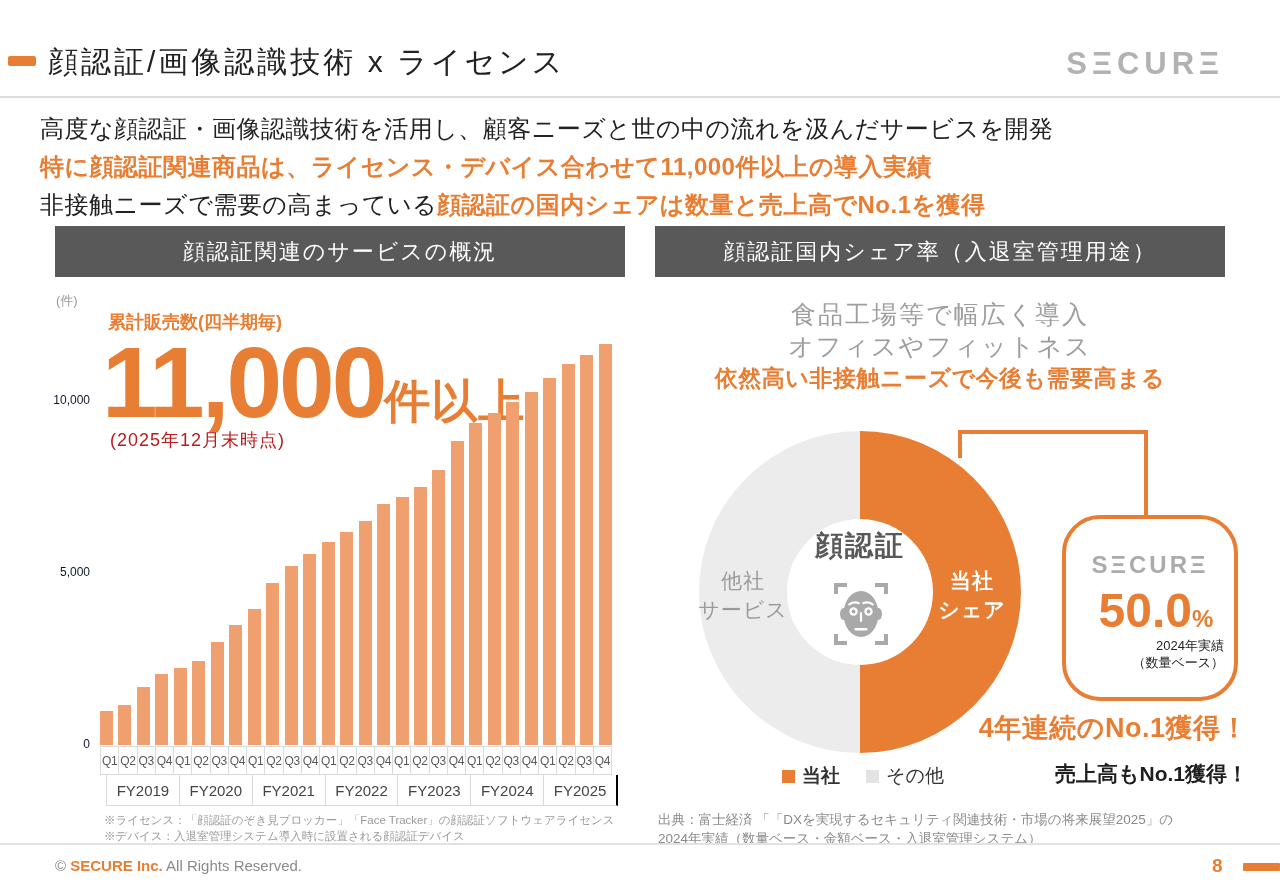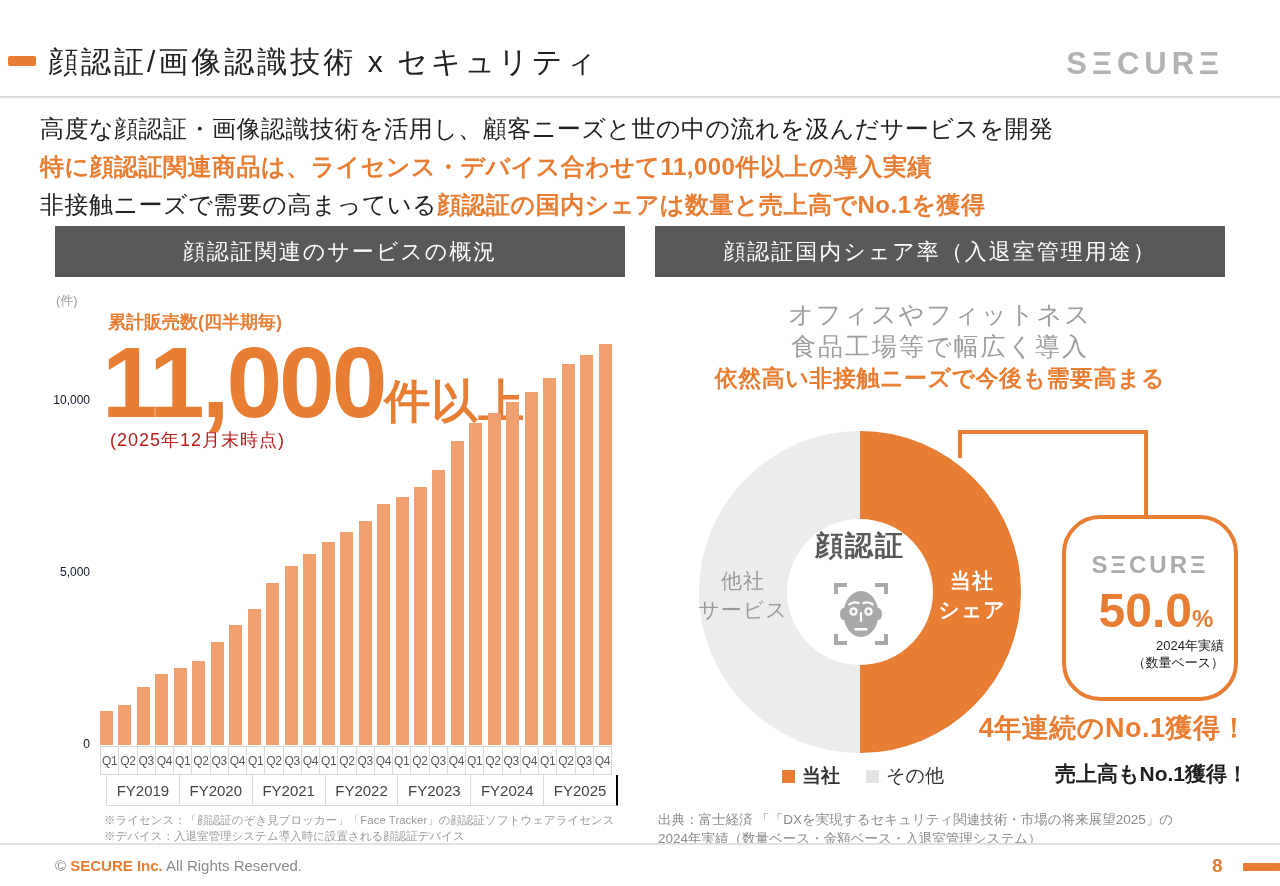--- a/index.html
+++ b/index.html
@@ -90,21 +90,21 @@
   .copyright .company { color:#E87E33; font-weight:bold; }
   .page-num { position:absolute; left:1212px; top:855px; font-size:19px; font-weight:bold; color:#E87E33; }
   .footer-dash { position:absolute; left:1243px; top:863px; width:37px; height:8px; background:#E87E33; border-radius:1px; }
 </style>
 </head>
 <body>
 
 <div id="slide">
 
   <div class="header-dash"></div>
-  <div class="page-title">顔認証/画像認識技術 x セキュリティ</div>
+  <div class="page-title">顔認証/画像認識技術 x ライセンス</div>
   <div class="header-logo logo-secure">SΞCURΞ</div>
   <div class="header-line"></div>
 
   <div class="intro">
     <div>高度な顔認証・画像認識技術を活用し、顧客ニーズと世の中の流れを汲んだサービスを開発</div>
     <div class="orange">特に顔認証関連商品は、ライセンス・デバイス合わせて11,000件以上の導入実績</div>
     <div><span>非接触ニーズで需要の高まっている</span><span class="orange">顔認証の国内シェアは数量と売上高でNo.1を獲得</span></div>
   </div>
 
   <div class="section-bar left">顔認証関連のサービスの概況</div>
@@ -187,22 +187,22 @@
       <div class="cell">FY2024</div>
       <div class="cell">FY2025</div>
     </div>
 
   <div class="footnotes">
     <div>※ライセンス：「顔認証のぞき見ブロッカー」「Face Tracker」の顔認証ソフトウェアライセンス</div>
     <div>※デバイス：入退室管理システム導入時に設置される顔認証デバイス</div>
   </div>
 
   <div class="desc">
+    <div class="g">食品工場等で幅広く導入</div>
     <div class="g">オフィスやフィットネス</div>
-    <div class="g">食品工場等で幅広く導入</div>
     <div class="o">依然高い非接触ニーズで今後も需要高まる</div>
   </div>
 
   <div class="donut" style="background: conic-gradient(rgb(232, 126, 51) 0deg, rgb(232, 126, 51) 50%, rgb(236, 236, 236) 50%, rgb(236, 236, 236) 100%);"></div>
   <div class="label-others">
     <div>他社</div>
     <div>サービス</div>
   </div>
   <div class="label-ours">
     <div>当社</div>

